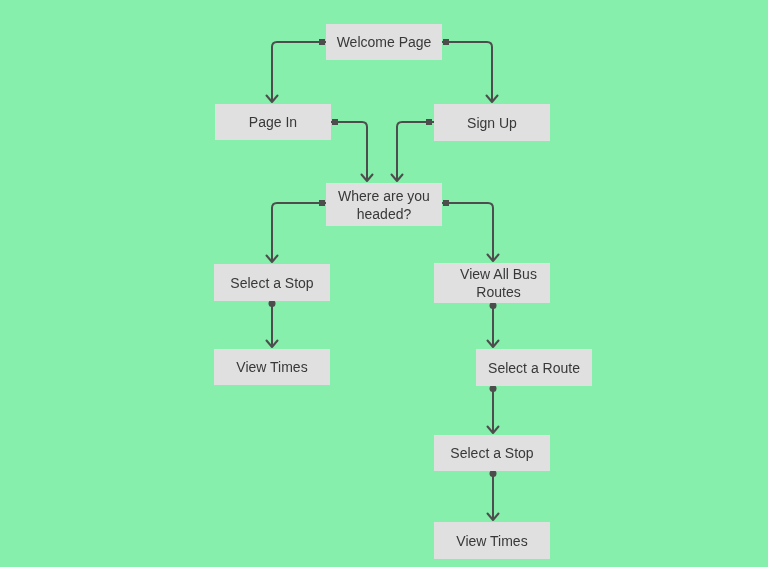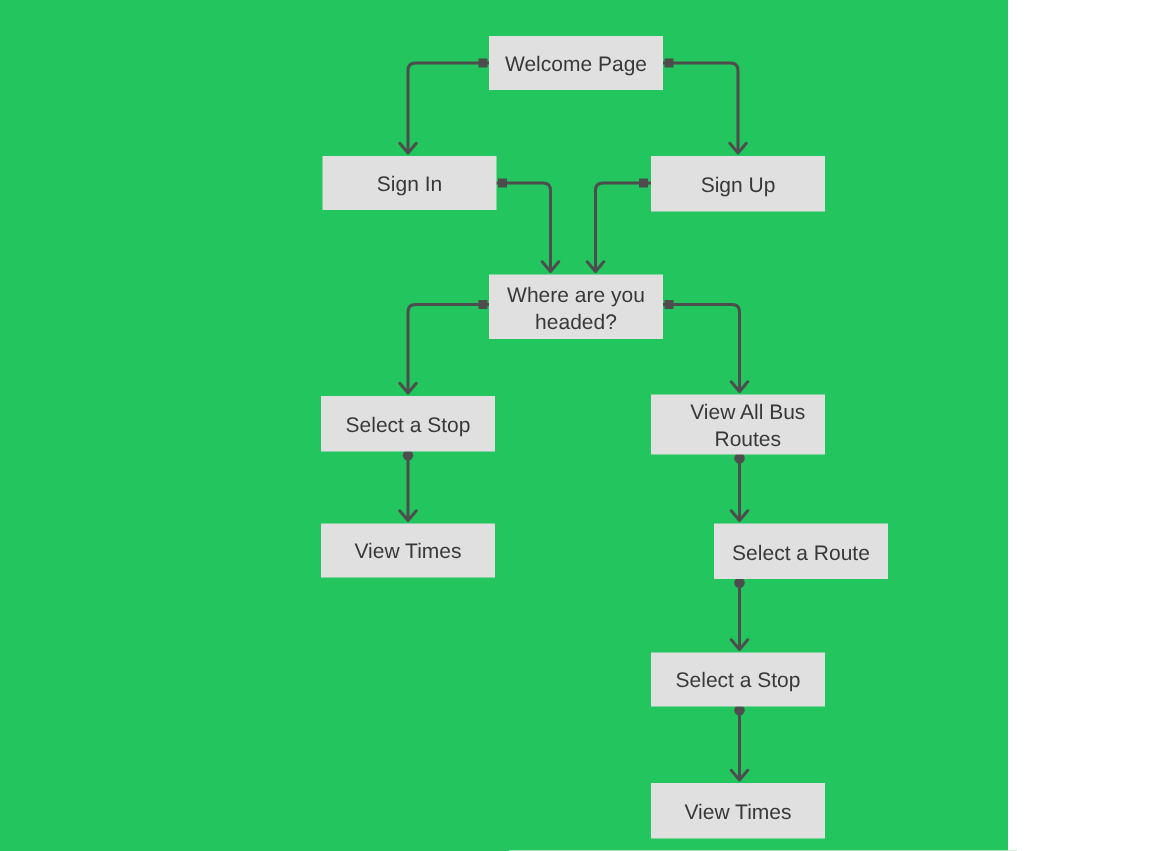--- a/index.html
+++ b/index.html
@@ -3,23 +3,23 @@
 <meta charset="utf-8">
 <style>
   html, body {
     margin: 0;
     padding: 0;
     background: #ffffff;
     font-family: "Liberation Sans", "DejaVu Sans", sans-serif;
   }
   .canvas {
     position: relative;
-    width: 672px;
+    width: 768px;
     height: 567px;
-    background: #22c55e;
+    background: #86efac;
     overflow: hidden;
   }
   .connectors {
     position: absolute;
     left: 0;
     top: 0;
     width: 768px;
     height: 567px;
   }
   .node {
@@ -133,21 +133,21 @@
       <path class="edge-line" d="M 493 475 L 493 518"></path>
       <path class="edge-head" d="M 487.5 513.5 L 493 520 L 498.5 513.5"></path>
     </g>
   </svg>
 
   <div class="node" id="n-welcome">
     <span class="node-label">Welcome Page</span>
   </div>
 
   <div class="node" id="n-signin">
-    <span class="node-label">Sign In</span>
+    <span class="node-label">Page In</span>
   </div>
 
   <div class="node" id="n-where">
     <span class="node-label">Where are you
 headed?</span>
   </div>
 
   <div class="node" id="n-signup">
     <span class="node-label">Sign Up</span>
   </div>

